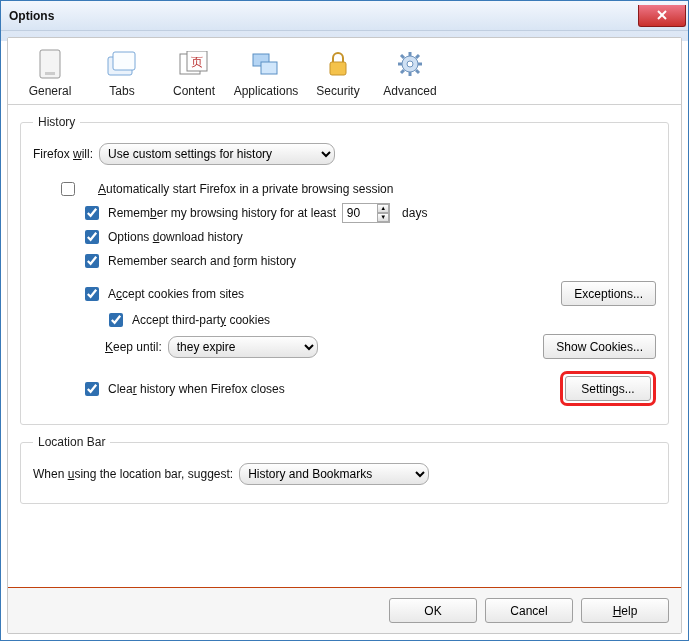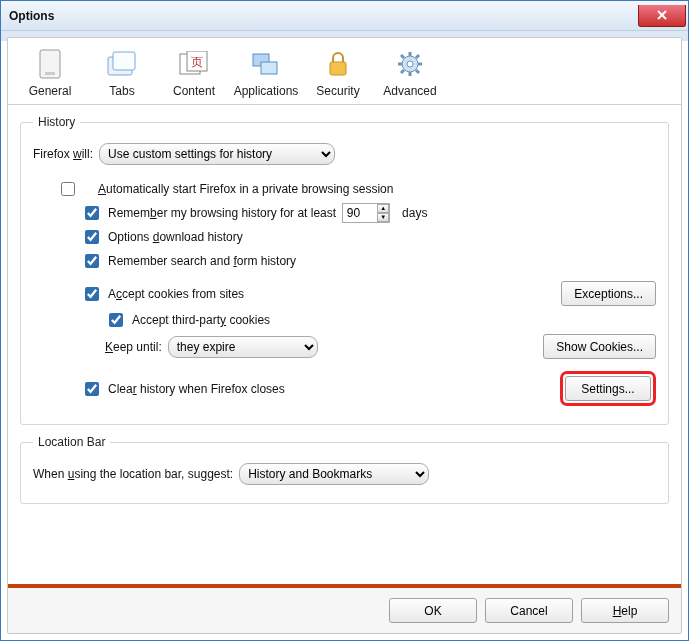--- a/index.html
+++ b/index.html
@@ -68,21 +68,21 @@
     height: 25px; min-width: 86px; padding: 0 12px;
     background: linear-gradient(#fefefe,#e9e9e9);
     border: 1px solid #a0a0a0; border-radius: 3px;
     display: inline-flex; align-items: center; justify-content: center;
   }
   .right-col { margin-left: auto; }
   .highlight-box {
     border: 3px solid #e22; border-radius: 7px; padding: 2px;
   }
   .footer {
-    border-top: 4px solid #c2410c; padding: 10px 12px;
+    border-top: 1px solid #c2410c; padding: 10px 12px;
     display: flex; justify-content: flex-end; gap: 8px;
     background:#f6f6f6;
   }
   u { text-decoration: underline; }
   .lbl { color:#111;text-align:center; }
 </style>
 </head>
 <body>
 
 <div class="window">

